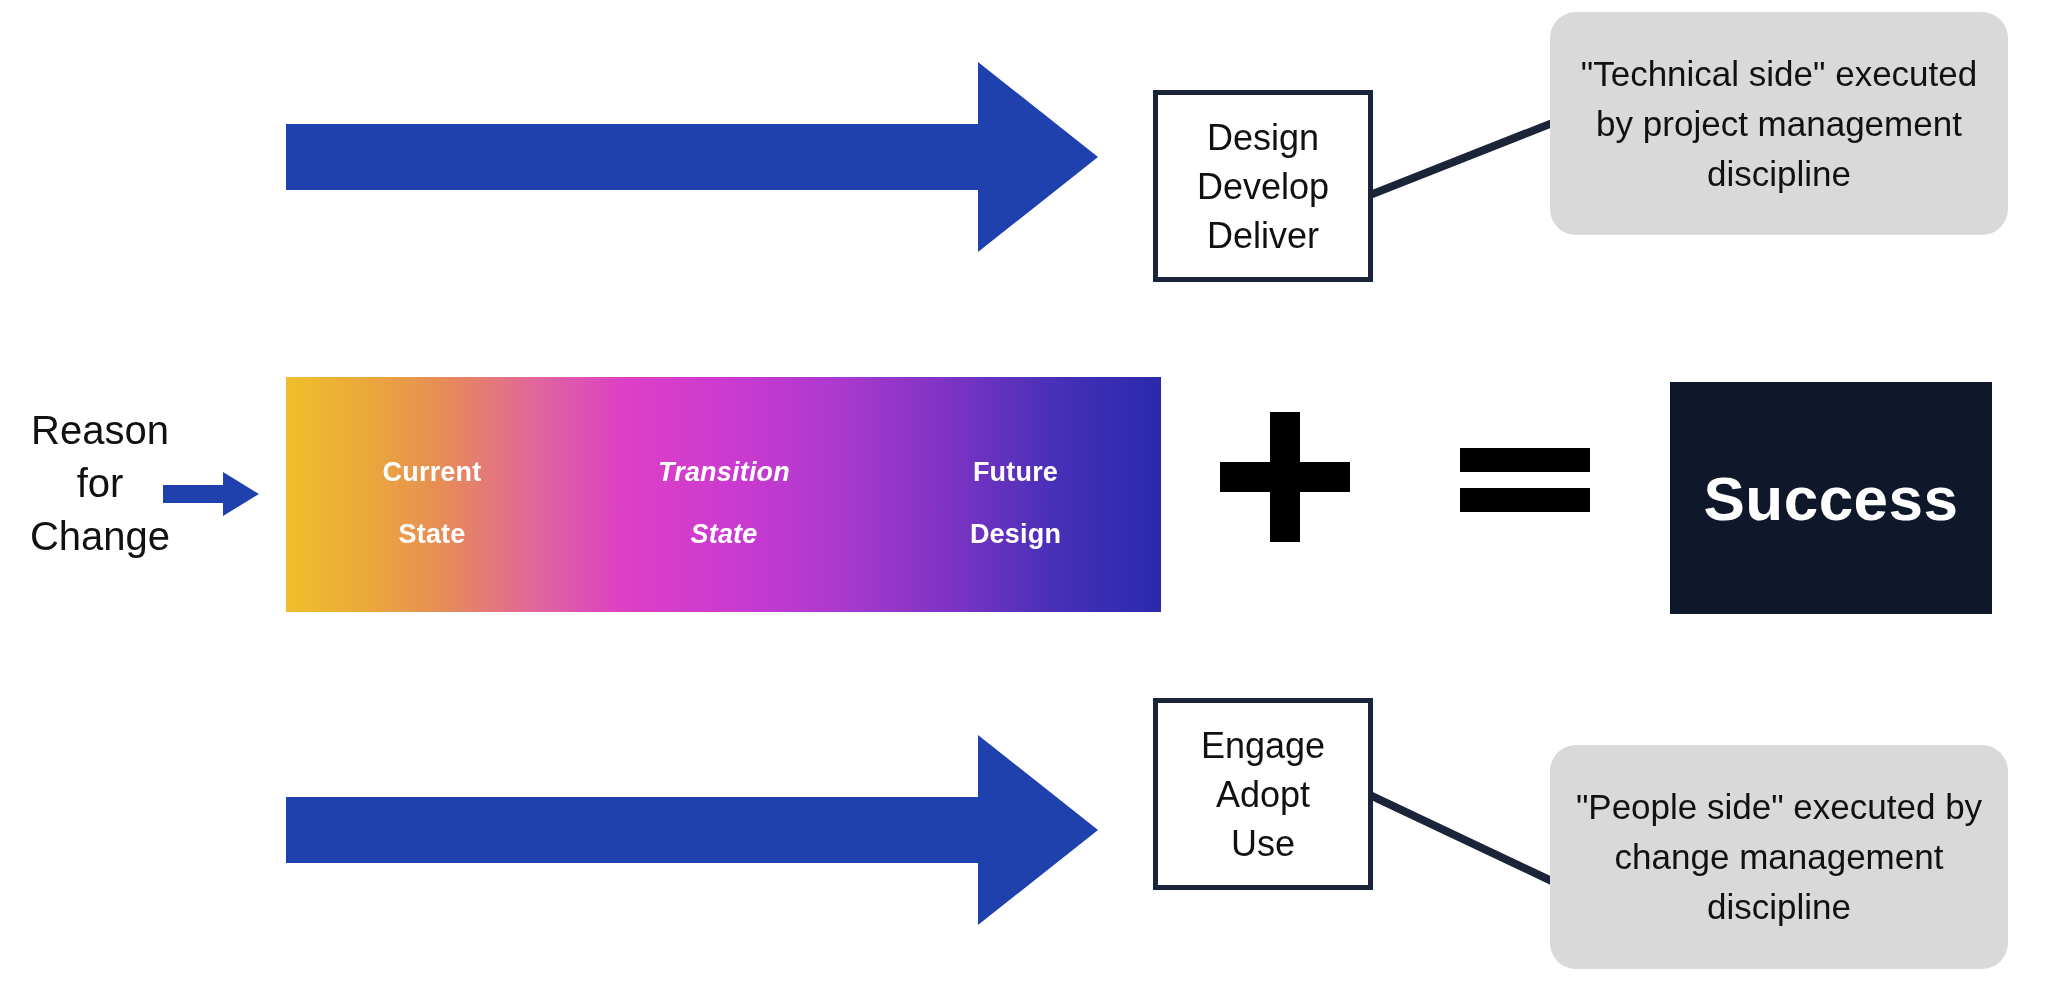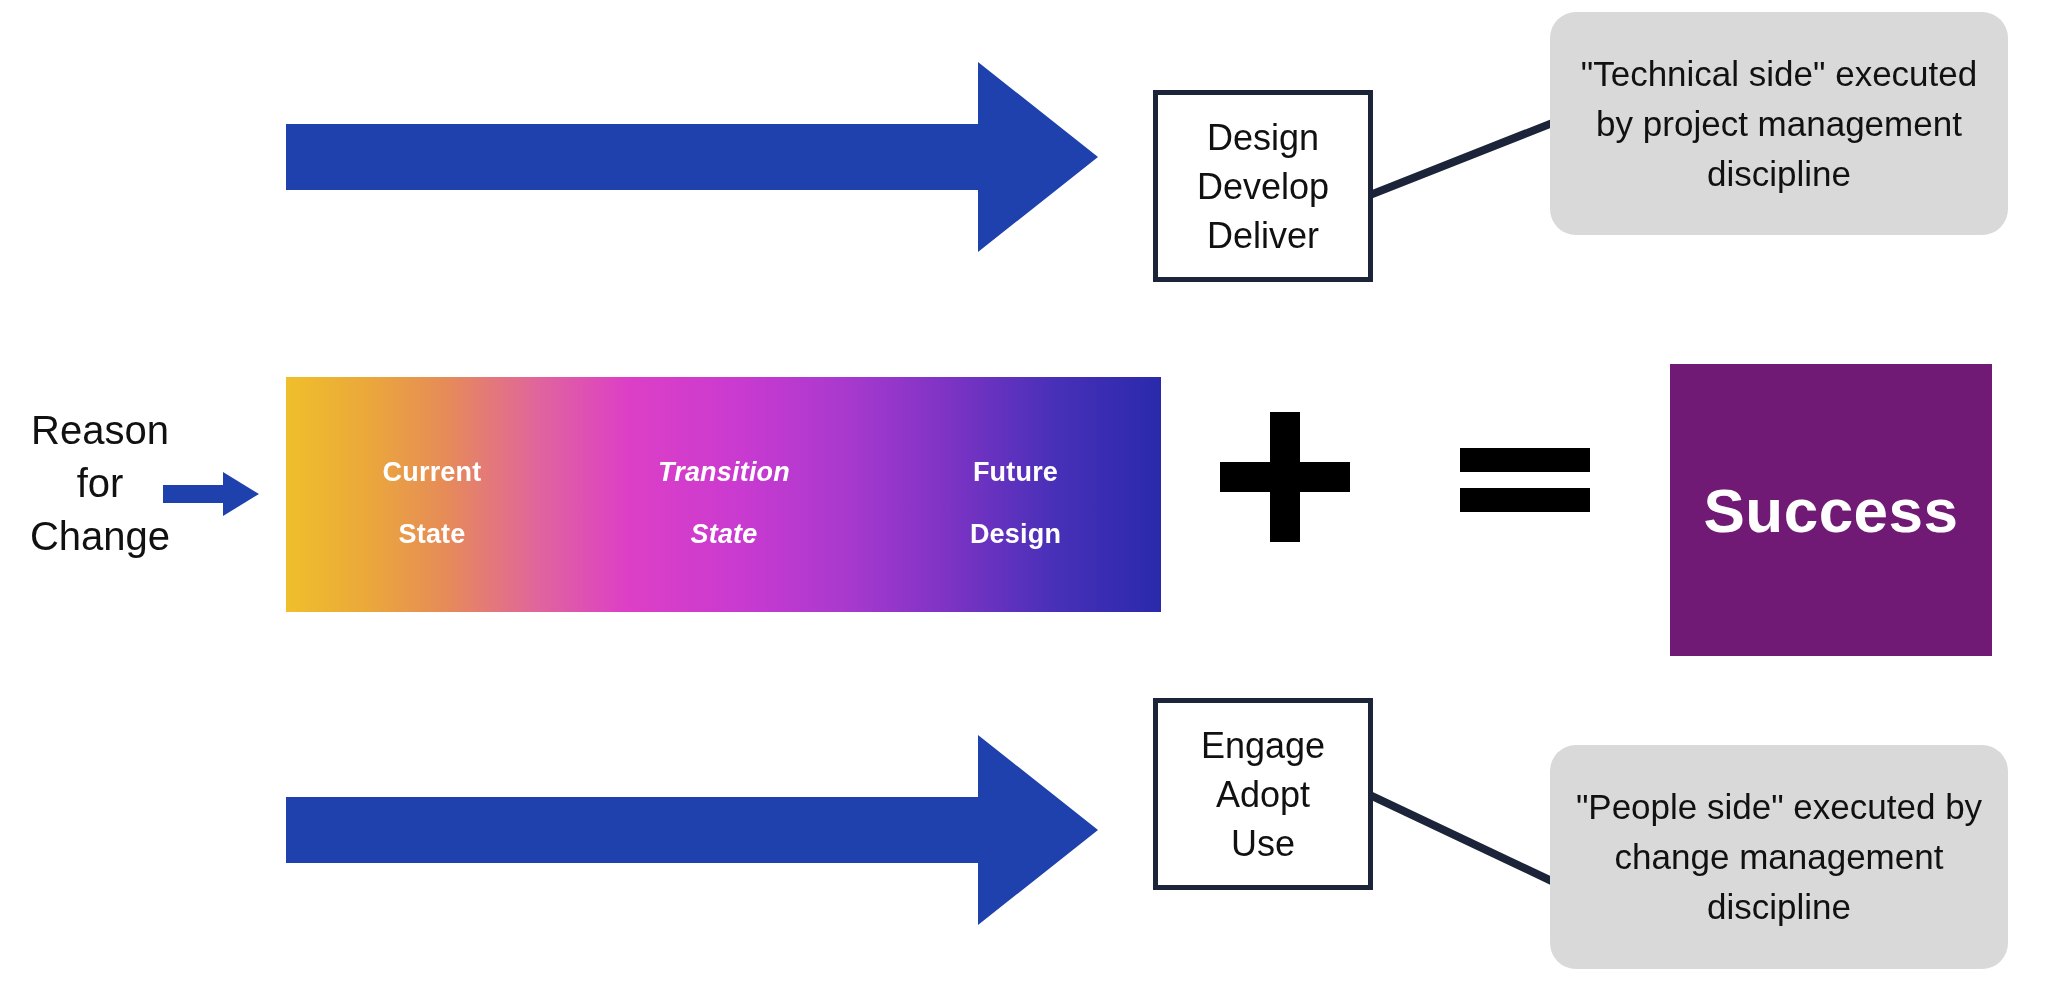--- a/index.html
+++ b/index.html
@@ -107,24 +107,24 @@
     top: 448px;
     width: 130px;
     height: 62px;
   }
   .op-bar { position: absolute; background: #000000; }
 
   
   #success-box {
     position: absolute;
     left: 1670px;
-    top: 364px;
+    top: 382px;
     width: 322px;
-    height: 292px;
-    background: #701a75;
+    height: 232px;
+    background: #0f172a;
     display: flex;
     align-items: center;
     justify-content: center;
     color: #ffffff;
     font-size: 62px;
     font-weight: bold;
     letter-spacing: 0.5px;
   }
 
   

